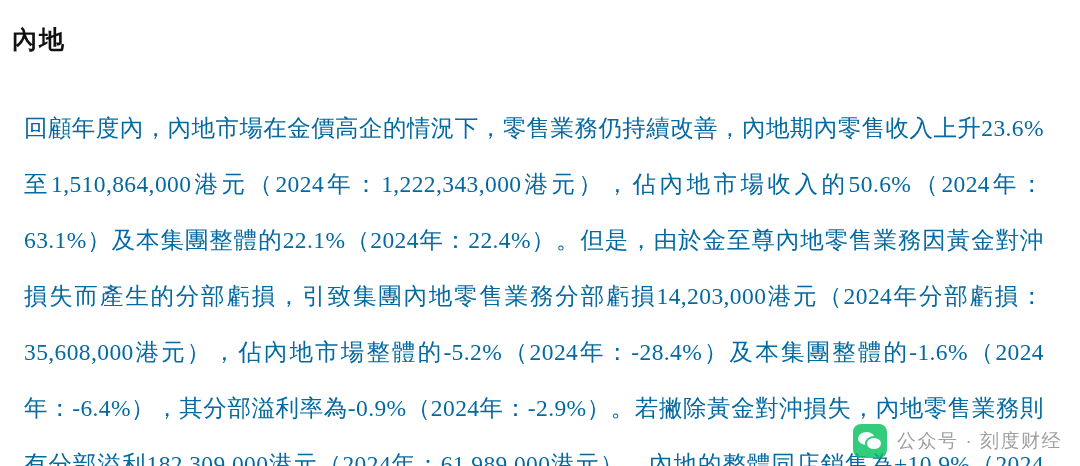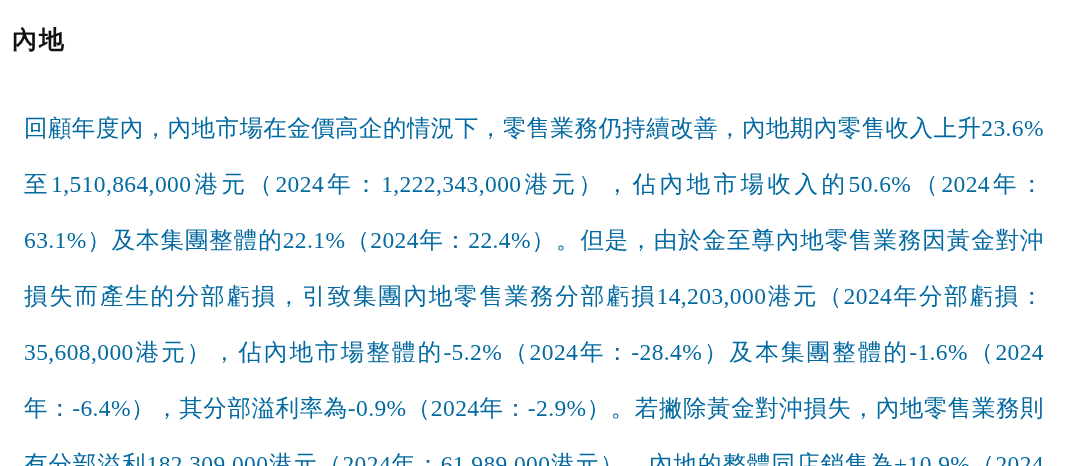--- a/index.html
+++ b/index.html
@@ -91,14 +91,21 @@
 </style>
 </head>
 <body>
 
 <div class="page">
 
   <h1 class="section-title">內地</h1>
 
   <p class="body-text">回顧年度內，內地市場在金價高企的情況下，零售業務仍持續改善，內地期內零售收入上升23.6%至1,510,864,000港元（2024年：1,222,343,000港元），佔內地市場收入的50.6%（2024年：63.1%）及本集團整體的22.1%（2024年：22.4%）。但是，由於金至尊內地零售業務因黃金對沖損失而產生的分部虧損，引致集團內地零售業務分部虧損14,203,000港元（2024年分部虧損：35,608,000港元），佔內地市場整體的-5.2%（2024年：-28.4%）及本集團整體的-1.6%（2024年：-6.4%），其分部溢利率為-0.9%（2024年：-2.9%）。若撇除黃金對沖損失，內地零售業務則有分部溢利182,309,000港元（2024年：61,989,000港元）。內地的整體同店銷售為+10.9%（2024年：-26.5%），其黃金及鉑金產品之同店銷售為+10.7%（2024年：-23.8%），其定價首飾產品則為+12.0%（2024年：-39.1%）。</p>
 
+  <div class="watermark">
+    <span class="wechat-badge">
+      <span class="bubble-a"></span>
+      <span class="bubble-b"></span>
+    </span>
+    <span class="watermark-text">公众号 · 刻度财经</span>
+  </div>
 
 </div>
 
 </body></html>

